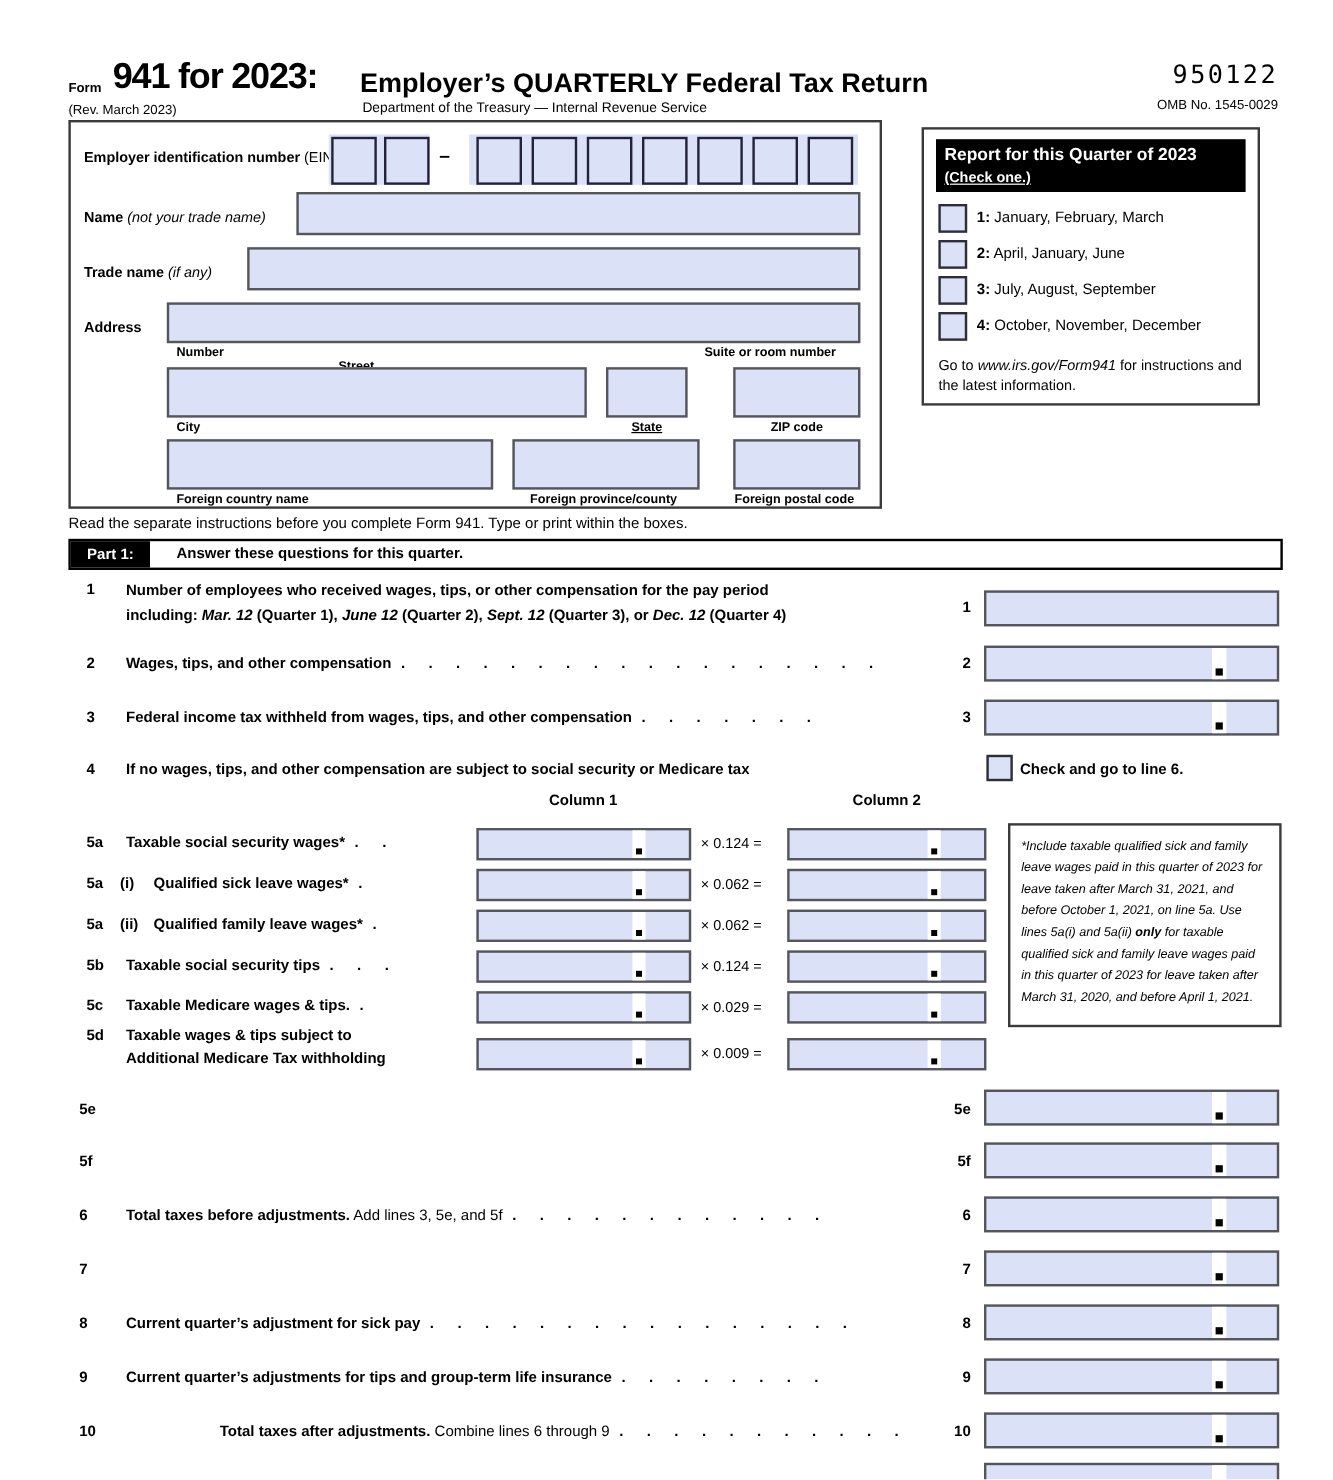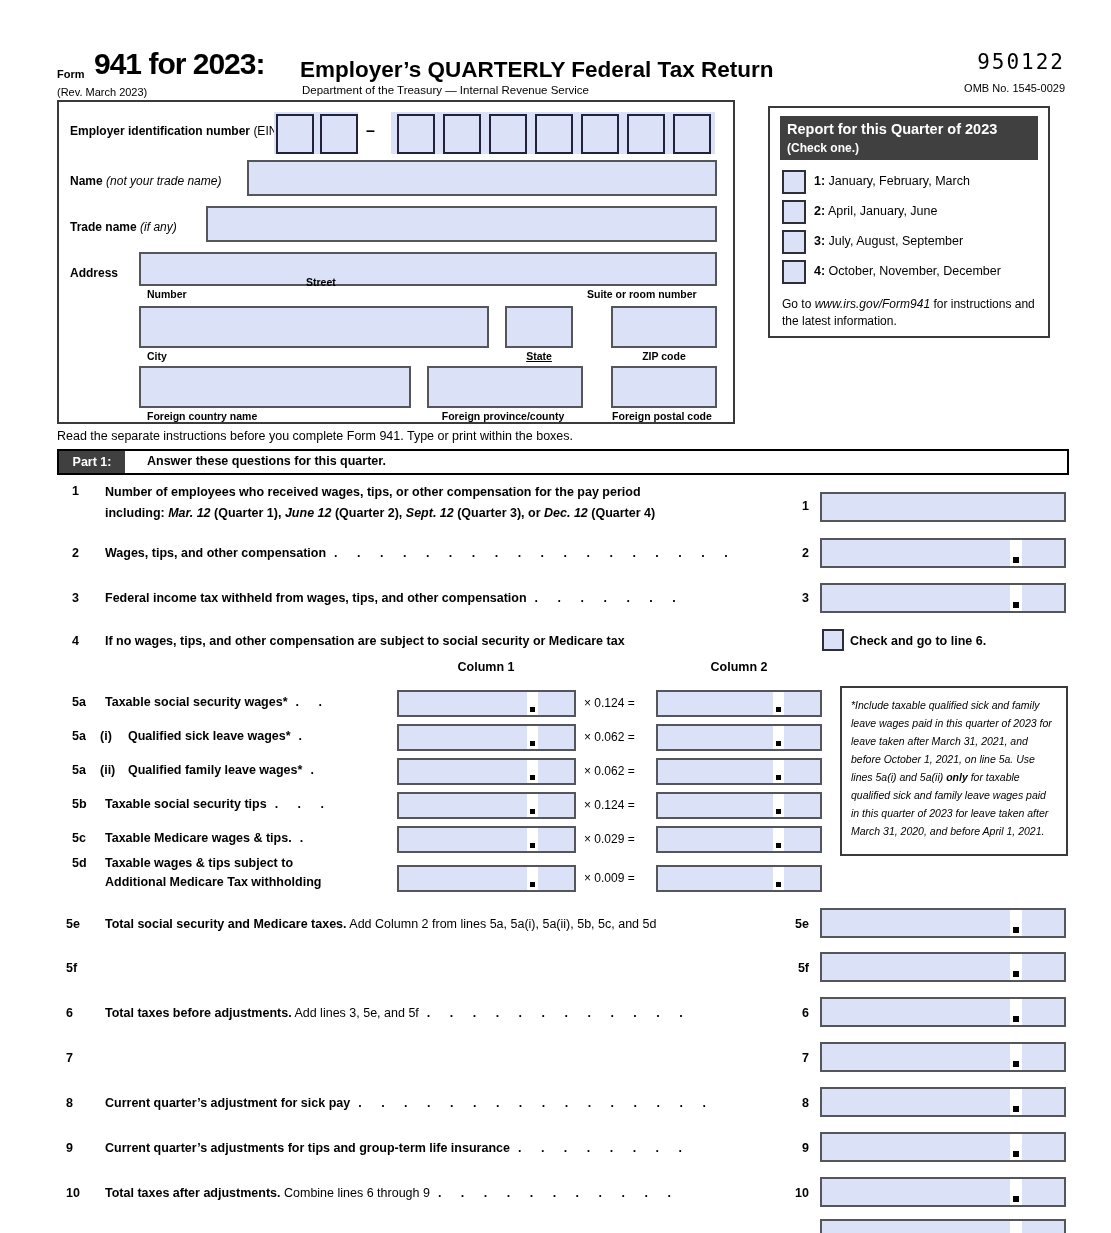--- a/index.html
+++ b/index.html
@@ -10,21 +10,21 @@
   .i{font-style:italic;}
   .field{position:absolute;background:#dbe1f6;border:2px solid #55555c;}
   .einstrip{position:absolute;background:#dbe1f6;}
   .einbox{position:absolute;background:#dbe1f6;border:2px solid #22223c;}
   .money{position:absolute;background:#dbe1f6;border:2px solid #55555c;}
   .money .strip{position:absolute;top:0;bottom:0;right:42px;width:12px;background:#fff;}
   .money .strip .dot{position:absolute;bottom:3px;left:3px;width:6px;height:6px;background:#000;}
   .money.sm .strip{right:36px;width:11px;}
   .money.sm .strip .dot{width:5px;height:5px;bottom:3px;}
   .cb{position:absolute;background:#dbe1f6;border:2px solid #2e2e38;}
-  .blackbar{background:#404040;color:#fff;}
+  .blackbar{background:#000000;color:#fff;}
   .outline{position:absolute;border:2px solid #3a3a3a;background:#fff;}
   .dotlead{letter-spacing:6px;word-spacing:4px;font-weight:bold;margin-left:8px;}
   .t11{font-size:11px;} .t105{font-size:10.5px;} .t12{font-size:12px;}
   .lbl{font-size:12px;font-weight:bold;}
   .sublbl{font-size:10.5px;font-weight:bold;text-align:right;}
   .linetext{font-size:12.5px;}
   .ctr{text-align:center;}
   .rt{text-align:right;}
 </style>
 </head>
@@ -58,42 +58,42 @@
 
     <span class="abs lbl" style="left:11px;top:72px;"><span class="b">Name</span> <span class="i" style="font-weight:normal;">(not your trade name)</span></span>
     <div class="field" style="left:188px;top:58px;width:466px;height:32px;"></div>
 
     <span class="abs lbl" style="left:11px;top:118px;"><span class="b">Trade name</span> <span class="i" style="font-weight:normal;">(if any)</span></span>
     <div class="field" style="left:147px;top:104px;width:507px;height:32px;"></div>
 
     <span class="abs lbl b" style="left:11px;top:164px;">Address</span>
     <div class="field" style="left:80px;top:150px;width:574px;height:30px;"></div>
     <span class="abs sublbl" style="left:88px;top:186px;">Number</span>
-    <span class="abs sublbl" style="left:223px;top:174px;margin-left:24px;">Street</span>
+    <span class="abs sublbl" style="left:223px;top:197px;">Street</span>
     <span class="abs sublbl" style="left:528px;top:186px;">Suite or room number</span>
 
     <div class="field" style="left:80px;top:204px;width:346px;height:38px;"></div>
     <div class="field" style="left:446px;top:204px;width:64px;height:38px;"></div>
     <div class="field" style="left:552px;top:204px;width:102px;height:38px;"></div>
     <span class="abs sublbl" style="left:88px;top:248px;">City</span>
     <span class="abs sublbl ctr" style="left:446px;top:248px;width:68px;text-decoration:underline;">State</span>
     <span class="abs sublbl ctr" style="left:552px;top:248px;width:106px;">ZIP code</span>
 
     <div class="field" style="left:80px;top:264px;width:268px;height:38px;"></div>
     <div class="field" style="left:368px;top:264px;width:152px;height:38px;"></div>
     <div class="field" style="left:552px;top:264px;width:102px;height:38px;"></div>
     <span class="abs sublbl" style="left:88px;top:308px;">Foreign country name</span>
     <span class="abs sublbl ctr" style="left:368px;top:308px;width:152px;">Foreign province/county</span>
     <span class="abs sublbl ctr" style="left:540px;top:308px;width:126px;">Foreign postal code</span>
   </div>
 
   <div class="outline" style="left:768px;top:106px;width:278px;height:228px;">
     <div class="abs blackbar" style="left:10px;top:8px;width:258px;height:44px;">
       <span class="abs b" style="left:7px;top:5px;font-size:14.5px;">Report for this Quarter of 2023</span>
-      <span class="abs b t12" style="left:7px;top:25px;">(Check one.)</span>
+      <span class="abs b t12" style="left:7px;top:25px;text-decoration:underline;">(Check one.)</span>
     </div>
     <div class="cb" style="left:12px;top:62px;width:20px;height:20px;"></div>
     <span class="abs linetext" style="left:44px;top:66px;"><span class="b">1:</span> <span>January, February, March</span></span>
     <div class="cb" style="left:12px;top:92px;width:20px;height:20px;"></div>
     <span class="abs linetext" style="left:44px;top:96px;"><span class="b">2:</span> <span>April, January, June</span></span>
     <div class="cb" style="left:12px;top:122px;width:20px;height:20px;"></div>
     <span class="abs linetext" style="left:44px;top:126px;"><span class="b">3:</span> <span>July, August, September</span></span>
     <div class="cb" style="left:12px;top:152px;width:20px;height:20px;"></div>
     <span class="abs linetext" style="left:44px;top:156px;"><span class="b">4:</span> <span>October, November, December</span></span>
     <div class="abs t12" style="left:12px;top:188px;width:256px;white-space:normal;line-height:17px;"><span>Go to </span><span class="i">www.irs.gov/Form941</span><span> for instructions and the latest information.</span></div>
@@ -248,21 +248,20 @@
         </span>
       </div>
   </div>
 
   <div class="outline" style="left:840px;top:686px;width:206px;height:152px;padding:7px 9px;white-space:normal;">
     <span class="i t105" style="line-height:13.8px;"><span>*Include taxable qualified sick and family leave wages paid in this quarter of 2023 for leave taken after March 31, 2021, and before October 1, 2021, on line 5a. Use lines 5a(i) and 5a(ii) </span><span class="b">only</span><span> for taxable qualified sick and family leave wages paid in this quarter of 2023 for leave taken after March 31, 2020, and before April 1, 2021.</span></span>
   </div>
 
   <div class="abs" style="left:57px;top:908px;width:1008px;height:30px;">
     <span class="abs b linetext" style="left:9px;top:9px;">5e</span>
-    <div class="abs linetext" style="left:48px;top:9px;width:650px;overflow:hidden;"><span class="b">Total social security and Medicare taxes.</span><span> Add Column 2 from lines 5a, 5a(i), 5a(ii), 5b, 5c, and 5d</span><span class="dotlead"></span></div>
     <span class="abs b linetext rt" style="left:700px;top:9px;width:52px;">5e</span>
     <div class="money" style="left:763px;top:0;width:242px;height:26px;">
         <span class="strip">
           <span class="dot"></span>
         </span>
       </div>
   </div>
 
   <div class="abs" style="left:57px;top:952px;width:1008px;height:30px;">
     <span class="abs b linetext" style="left:9px;top:9px;">5f</span>
@@ -312,21 +311,21 @@
     <span class="abs b linetext rt" style="left:700px;top:9px;width:52px;">9</span>
     <div class="money" style="left:763px;top:0;width:242px;height:26px;">
         <span class="strip">
           <span class="dot"></span>
         </span>
       </div>
   </div>
 
   <div class="abs" style="left:57px;top:1177px;width:1008px;height:30px;">
     <span class="abs b linetext" style="left:9px;top:9px;">10</span>
-    <div class="abs linetext" style="left:48px;top:9px;width:650px;overflow:hidden;"><span class="b">Total taxes after adjustments.</span><span> Combine lines 6 through 9</span><span class="dotlead">. . . . . . . . . . .</span></div>
+    <div class="abs linetext" style="left:48px;top:9px;width:650px;overflow:hidden;text-align:right;"><span class="b">Total taxes after adjustments.</span><span> Combine lines 6 through 9</span><span class="dotlead">. . . . . . . . . . .</span></div>
     <span class="abs b linetext rt" style="left:700px;top:9px;width:52px;">10</span>
     <div class="money" style="left:763px;top:0;width:242px;height:26px;">
         <span class="strip">
           <span class="dot"></span>
         </span>
       </div>
   </div>
 
   <div class="money" style="left:820px;top:1219px;width:242px;height:26px;">
       <span class="strip"></span>

